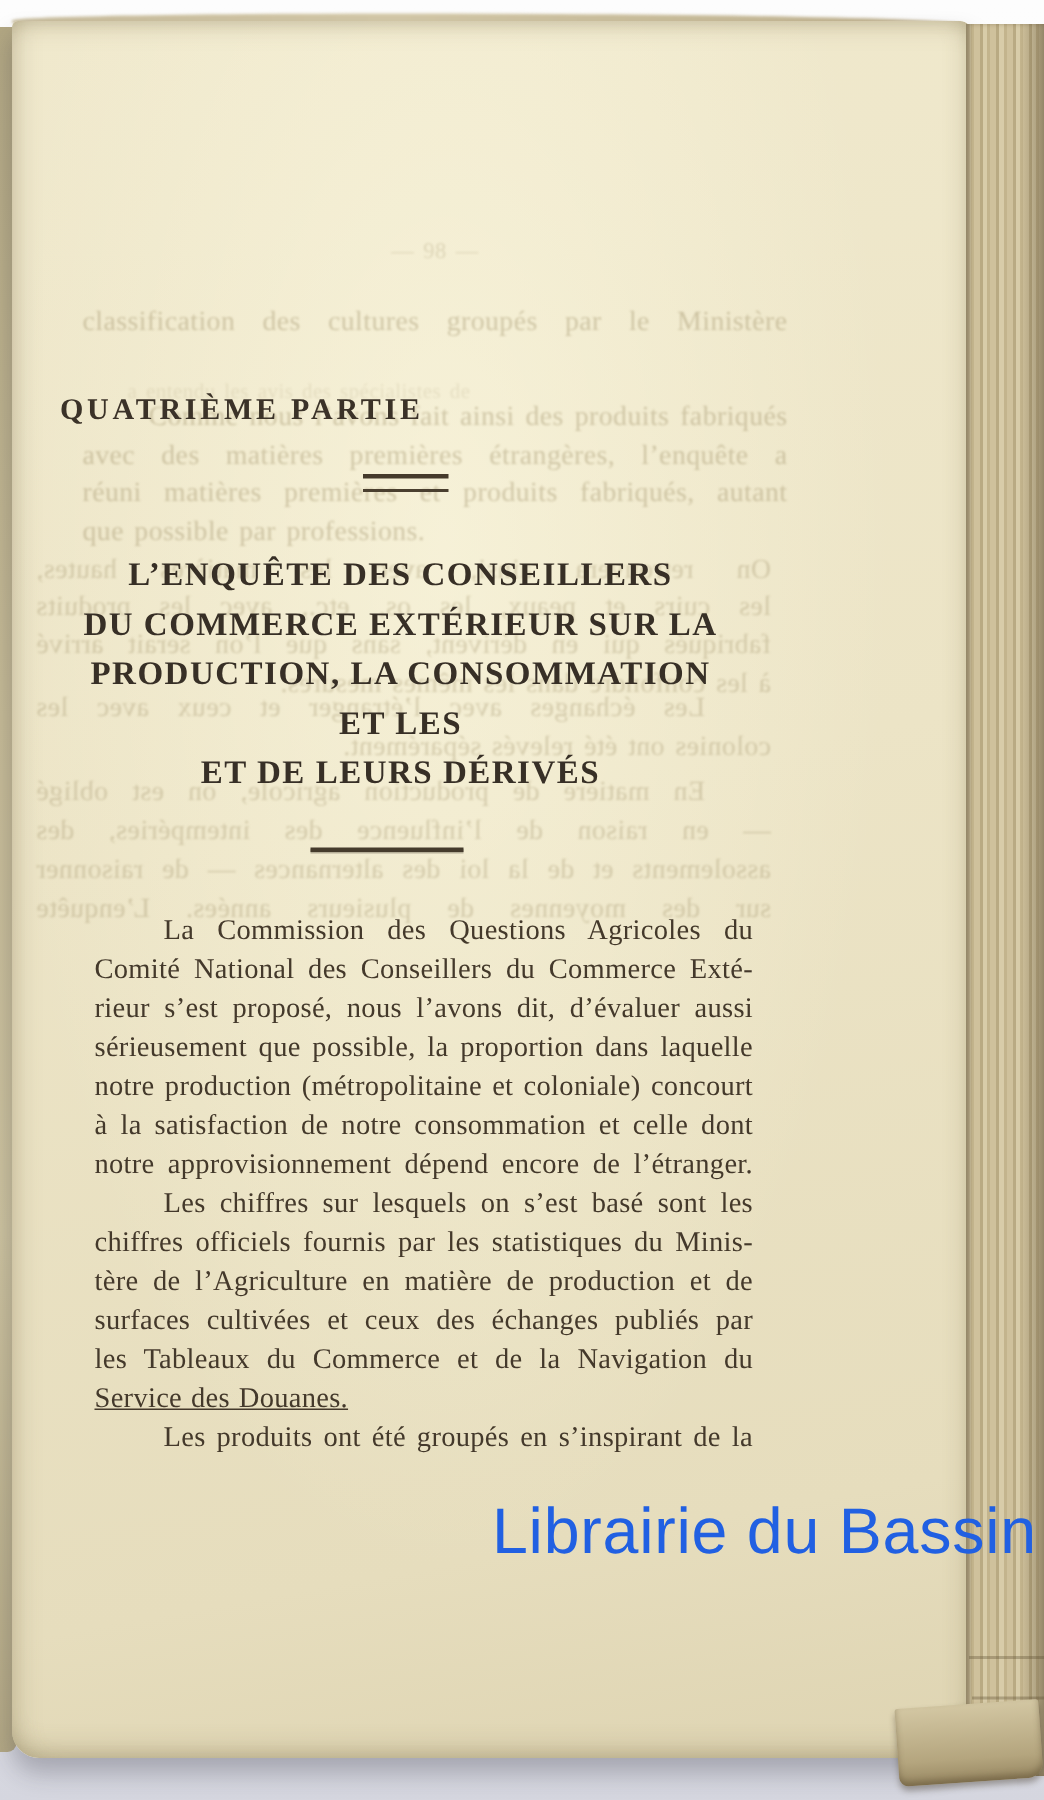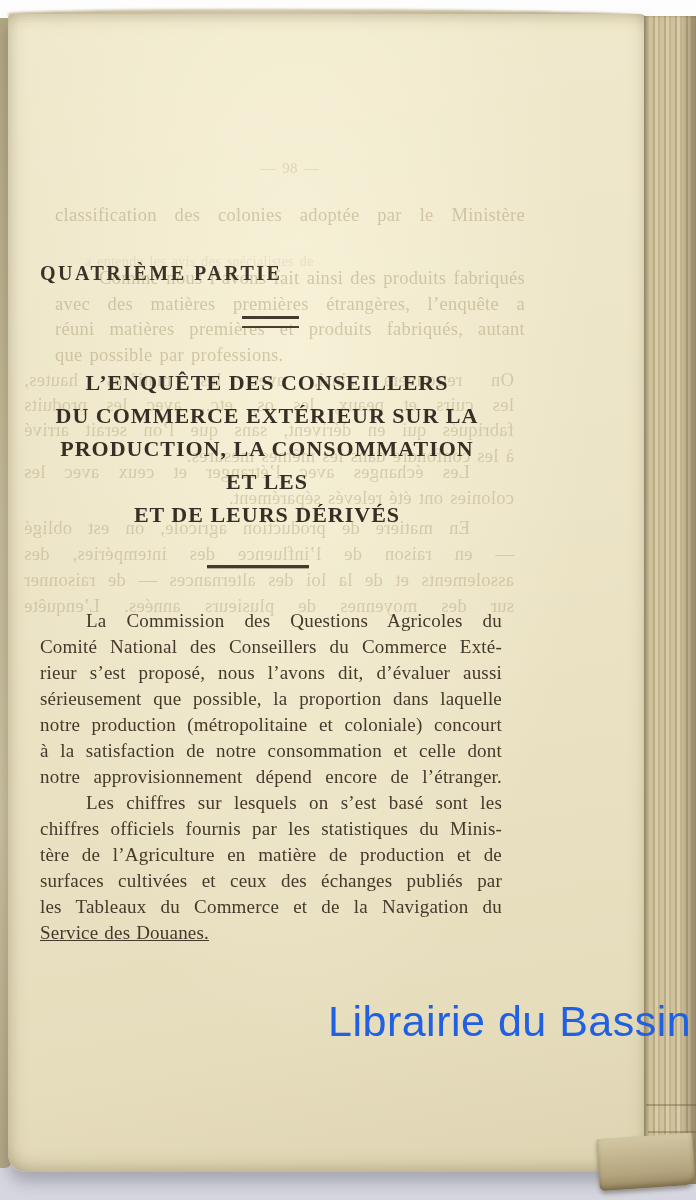--- a/index.html
+++ b/index.html
@@ -76,21 +76,21 @@
   }
   .heading div{height:33px;line-height:33px;}
   .heading-rule{
     position:absolute;left:207px;top:565px;width:102px;height:3px;
     background:#453b2c;box-shadow:0 1px 0 rgba(70,60,45,.35);
   }
   .body-block{
     position:absolute;left:40px;top:608px;width:462px;
     font-size:19px;color:#44392b;letter-spacing:.2px;word-spacing:1px;
   }
-  .bline{height:26px;line-height:26px;text-align:justify;text-align-last:justify;-moz-text-align-last:justify;}
+  .bline{height:26px;line-height:26px;text-align:justify;text-align-last:justify;margin-left:23px;-moz-text-align-last:justify;}
   .bline.first{text-indent:46px;}
   .bline.endpara{text-align-last:left;text-decoration:underline;-moz-text-align-last:left;}
   
   .watermark{
     position:absolute;left:328px;top:997px;
     font-family:"Liberation Sans", sans-serif;
     font-size:43px;font-weight:400;letter-spacing:.5px;
     white-space:nowrap;
   }
 </style>
@@ -98,21 +98,21 @@
 <body>
 
 <div class="photo">
 
   <div class="left-edge"></div>
   <div class="top-edge"></div>
 
   <div class="page"></div>
 
   <div class="bleed pagenum" style="top:156px">— 98 —</div>
-  <div class="bleed n" style="top:203px">classification des colonies adoptée par le Ministère</div>
+  <div class="bleed n" style="top:203px">classification des cultures groupés par le Ministère</div>
   <div class="bleed tiny" style="top:250px">a entendu les avis des spécialistes de</div>
   <div class="bleed n ind" style="top:266px">Comme nous l’avons fait ainsi des produits fabriqués</div>
   <div class="bleed n" style="top:317px">réuni matières premières et produits fabriqués, autant</div>
   <div class="bleed n" style="top:292px">avec des matières premières étrangères, l’enquête a</div>
   <div class="bleed n short" style="top:343px">que possible par professions.</div>
   <div class="bleed m" style="top:368px">On retrouvera ainsi, avec les matières hautes,</div>
   <div class="bleed m" style="top:393px">les cuirs et peaux, les os, etc., avec les produits</div>
   <div class="bleed m" style="top:418px">fabriqués qui en dérivent, sans que l’on serait arrivé</div>
   <div class="bleed m short" style="top:444px">à les confondre dans les mêmes mesures.</div>
   <div class="bleed m ind" style="top:460px">Les échanges avec l’étranger et ceux avec les</div>
@@ -141,20 +141,21 @@
     <div class="bline">sérieusement que possible, la proportion dans laquelle</div>
     <div class="bline">notre production (métropolitaine et coloniale) concourt</div>
     <div class="bline">à la satisfaction de notre consommation et celle dont</div>
     <div class="bline">notre approvisionnement dépend encore de l’étranger.</div>
     <div class="bline first">Les chiffres sur lesquels on s’est basé sont les</div>
     <div class="bline">chiffres officiels fournis par les statistiques du Minis-</div>
     <div class="bline">tère de l’Agriculture en matière de production et de</div>
     <div class="bline">surfaces cultivées et ceux des échanges publiés par</div>
     <div class="bline">les Tableaux du Commerce et de la Navigation du</div>
     <div class="bline endpara">Service des Douanes.</div>
+    <div class="bline first">Les produits ont été groupés en s’inspirant de la</div>
   </div>
 
   <div class="fore-edge"></div>
   <div class="edge-step" style="left:646px;top:1104px;width:50px;height:2px"></div>
   <div class="edge-step" style="left:648px;top:1131px;width:48px;height:2px"></div>
   <div class="corner-stack"></div>
 
   <div class="watermark" style="color: rgb(33, 96, 226);">Librairie du Bassin</div>
 
 </div>

